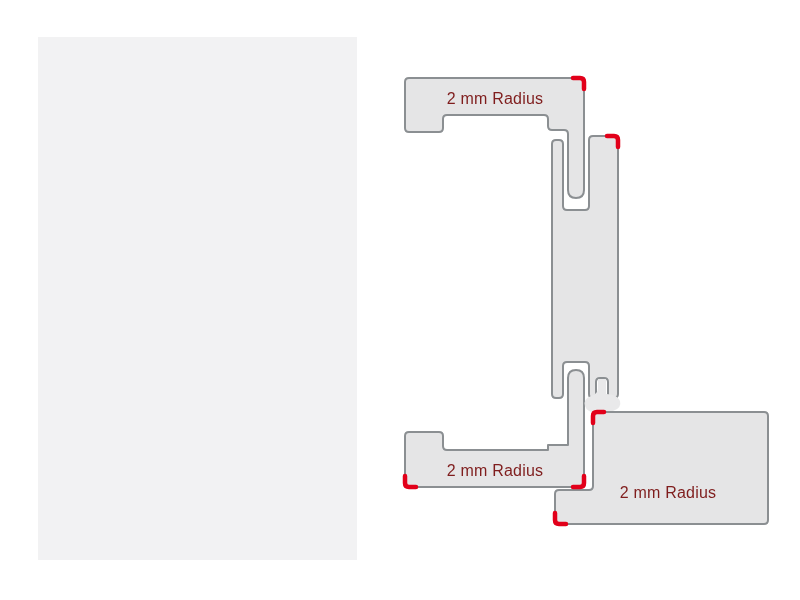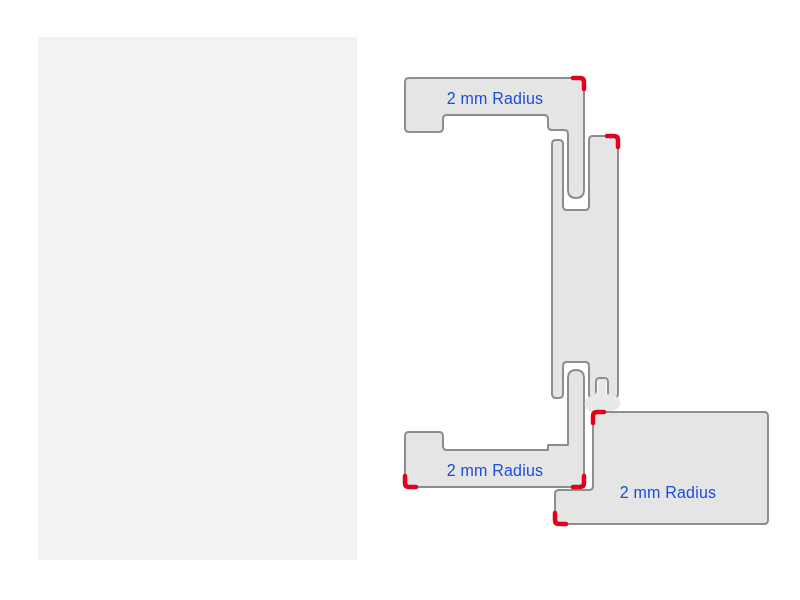--- a/index.html
+++ b/index.html
@@ -11,21 +11,21 @@
   .door-panel {
     position:absolute; left:38px; top:37px; width:319px; height:523px;
     background:#f2f2f3;
   }
   .diagram-svg { position:absolute; left:0; top:0; }
   .profile { stroke:#8b8f92; stroke-width:2; stroke-linejoin:round; }
   .seal    { stroke:none; }
   .marker  { fill:none; stroke-width:4.5; stroke-linecap:round; }
   .radius-label {
     position:absolute; width:180px; text-align:center;
-    font-size:16px; color:#1d4ed8; line-height:19px;
+    font-size:16px; color:#7f1d1d; line-height:19px;
     letter-spacing:0.2px; white-space:nowrap;
   }
   .label-top    { left:405px; top:89px;  }
   .label-bottom { left:405px; top:461px; }
   .label-leaf   { left:578px; top:483px; }
 </style>
 </head>
 <body>
 
 <div class="canvas">

